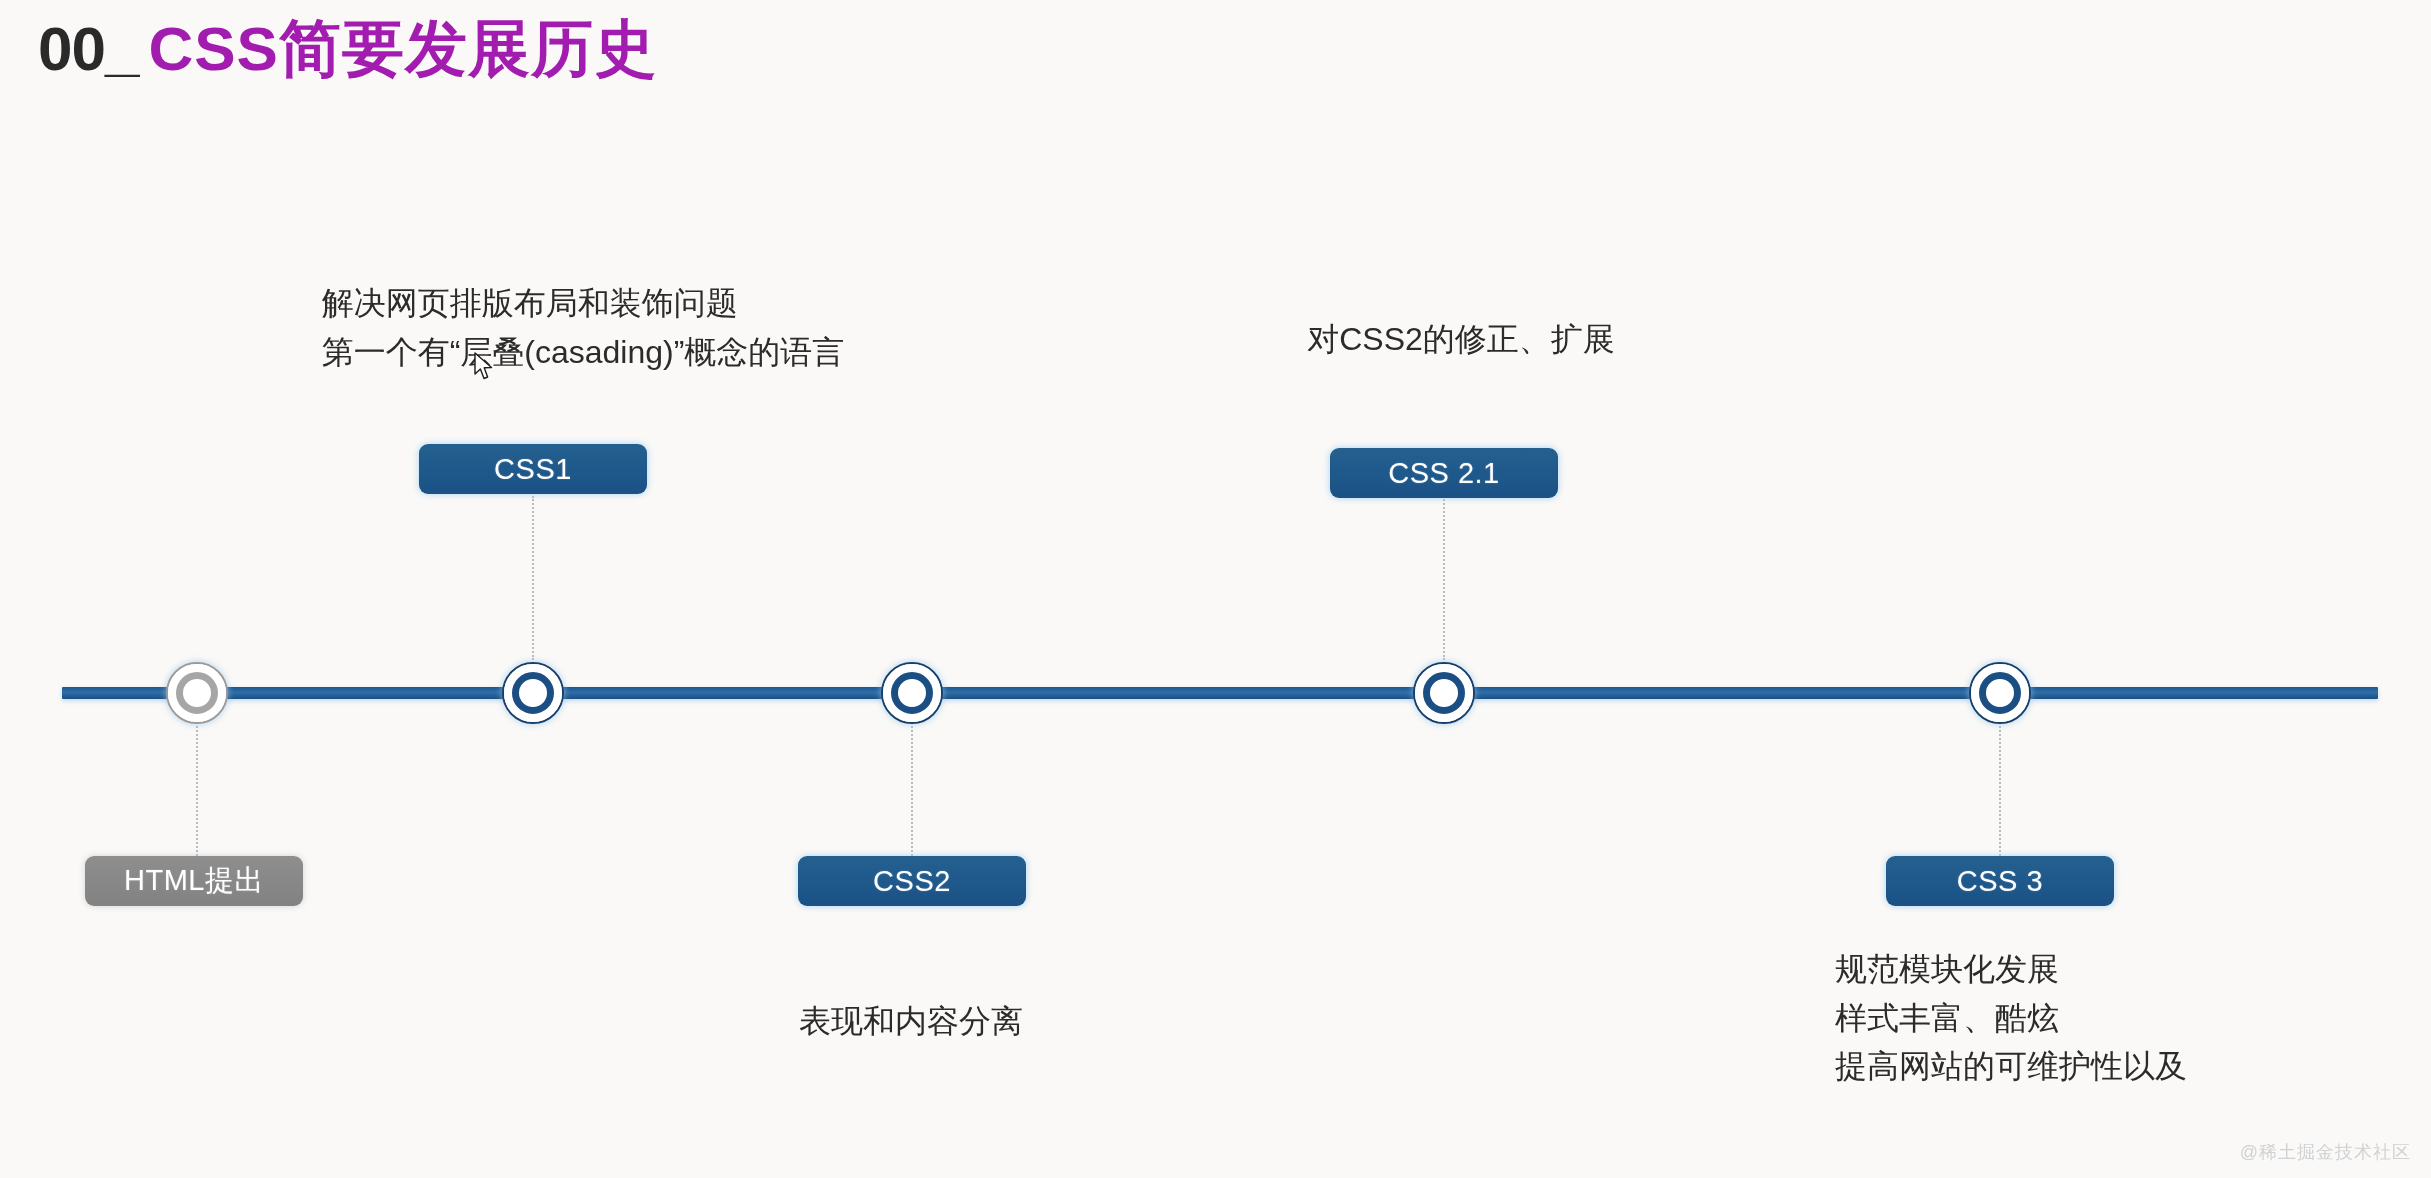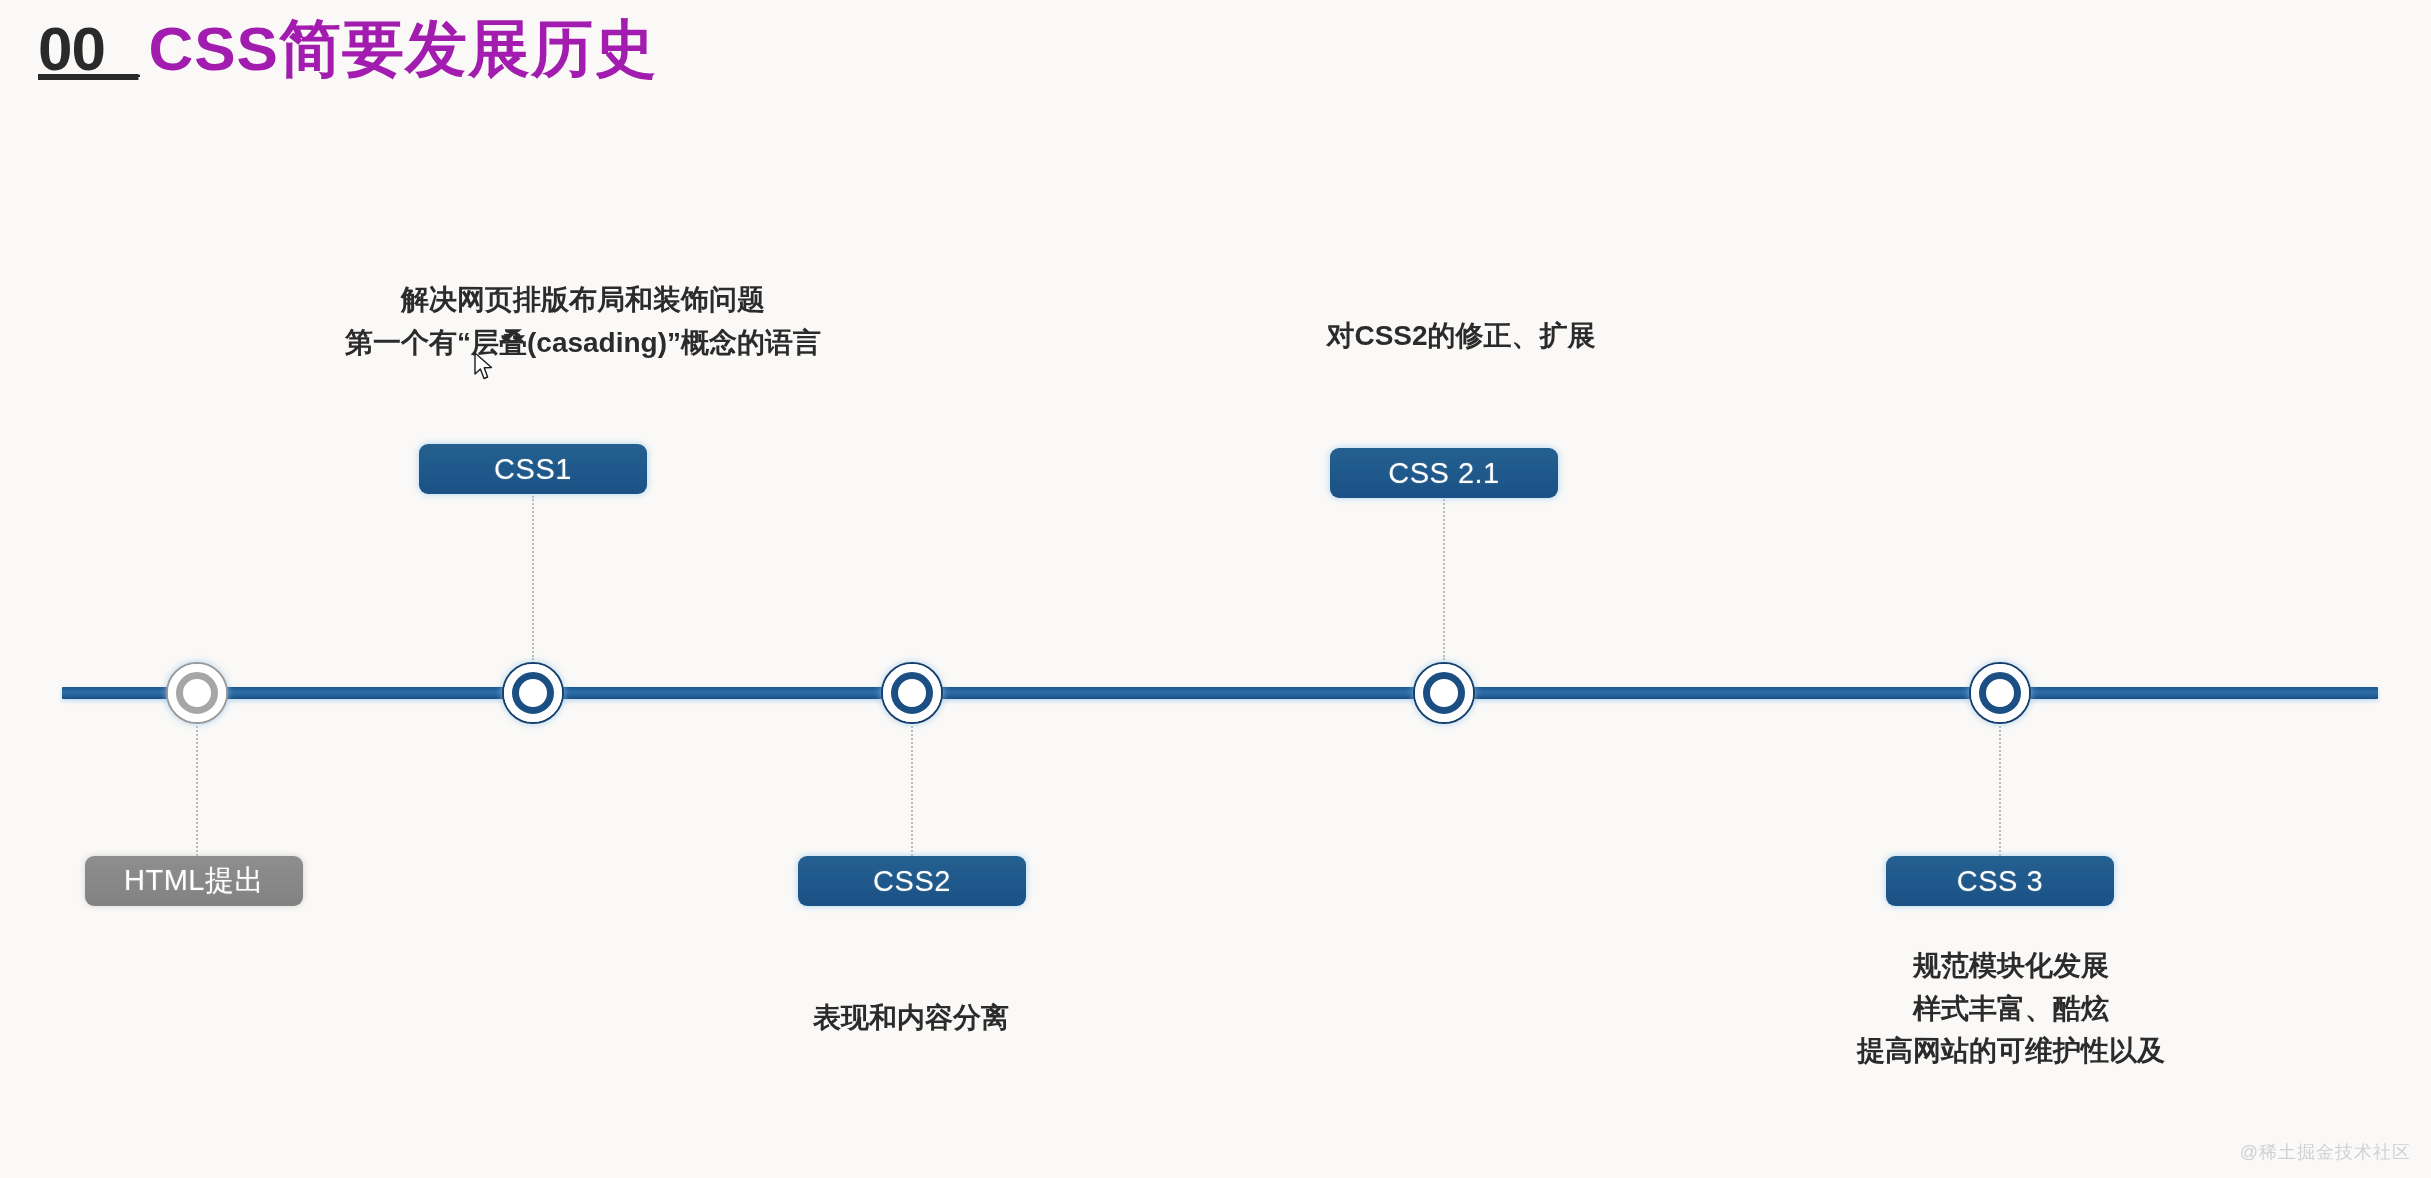--- a/index.html
+++ b/index.html
@@ -23,21 +23,20 @@
     left: 38px;
     top: 18px;
     white-space: nowrap;
     line-height: 1;
   }
   #title-number {
     font-size: 62px;
     font-weight: 700;
     color: #2a2a2a;
     letter-spacing: -1px;
-    text-decoration: underline;
   }
   #title-text {
     font-size: 62px;
     font-weight: 700;
     color: #a21caf;
     margin-left: 10px;
     letter-spacing: 1px;
     text-align: right;
   }
 
@@ -116,26 +115,24 @@
   }
   .chip-gray {
     background: linear-gradient(to bottom, #8e8e8e 0%, #888888 50%, #828282 100%);
     box-shadow: 0 0 6px rgba(195, 195, 195, .7);
   }
 
   
   .desc {
     position: absolute;
     transform: translateX(-50%);
-    text-align: center;
     color: #2b2b2b;
-    font-size: 28px;
+    font-size: 32px;
     line-height: 1.52;
     white-space: nowrap;
-    font-weight: bold;
   }
   .desc .desc-line { display: block; }
 
   
   #watermark {
     position: absolute;
     right: 20px;
     bottom: 14px;
     font-size: 18px;
     color: #cfd2d5;

